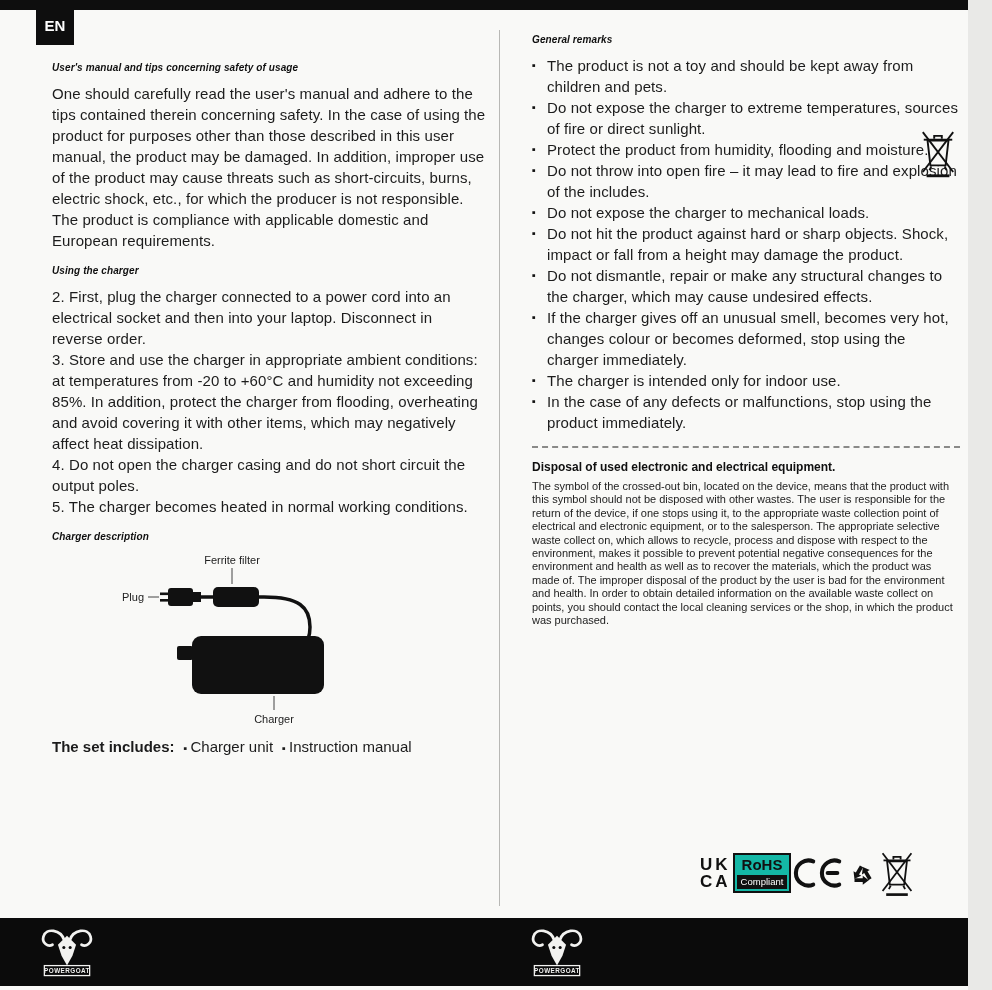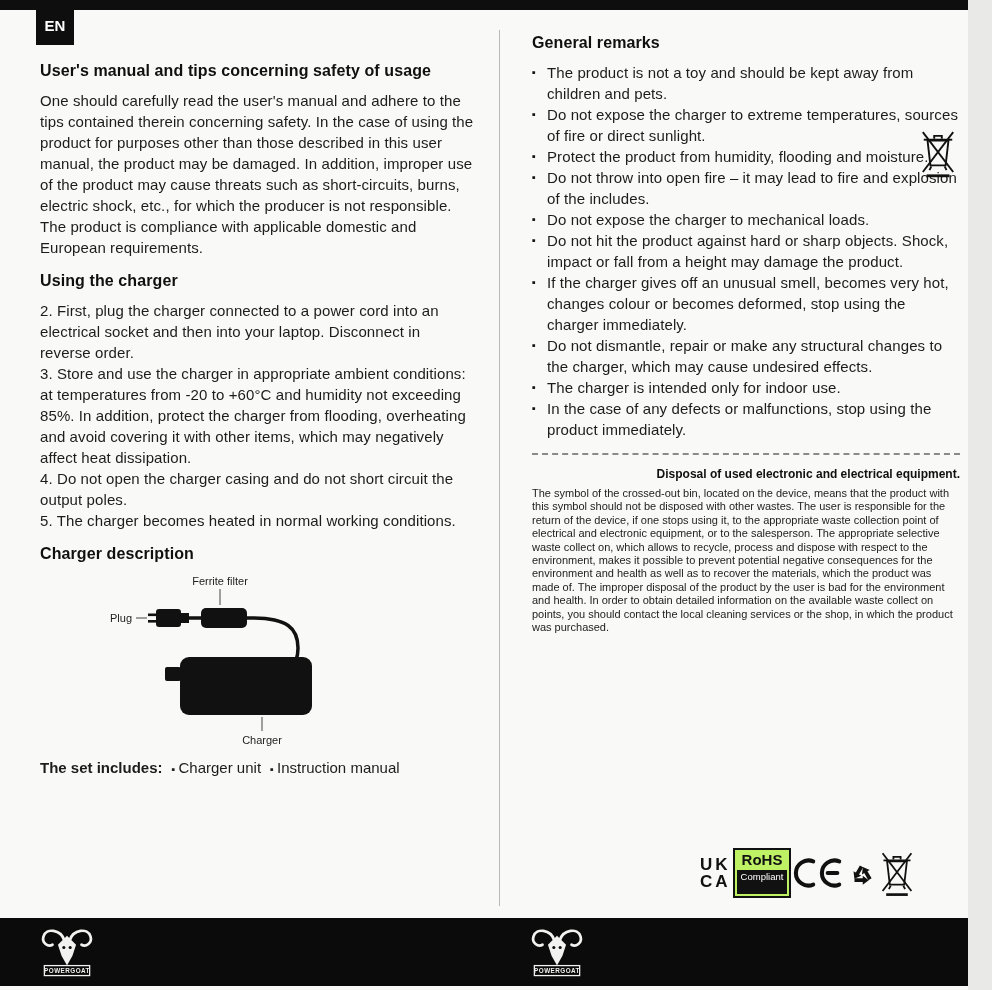--- a/index.html
+++ b/index.html
@@ -6,49 +6,49 @@
   html,body { width:992px; }
   body { font-family:"Liberation Sans", sans-serif; background:#e9e9e7; }
   .page { position:relative; width:968px; height:990px; background:#f9f9f7; overflow:hidden; color:#1c1c1c; }
 
   .topbar { position:absolute; left:0; top:0; width:992px; height:10px; background:#0e0e0e; }
   .en-badge { position:absolute; left:36px; top:5px; width:38px; height:40px; background:#0e0e0e; color:#fff;
               display:flex; align-items:center; justify-content:center; font-size:15px; font-weight:700; }
 
   .v-divider { position:absolute; left:499px; top:30px; width:1px; height:876px; background:#b8b8b5; }
 
-  .col-left  { position:absolute; left:40px;  top:62px; width:434px; }
+  .col-left  { position:absolute; left:52px;  top:62px; width:434px; }
   .col-right { position:absolute; left:532px; top:34px; width:428px; }
 
-  .h1 { font-size:16px; font-weight:700; color:#101010; margin-bottom:10px; letter-spacing:0.1px; }
+  .h1 { font-size:10px; font-weight:700; color:#101010; margin-bottom:10px; letter-spacing:0.1px;font-style:italic; }
   .h1.mt { margin-top:14px; }
   .body-text { font-size:15px; line-height:21px; letter-spacing:0.1px; }
   .steps p { font-size:15px; line-height:21px; letter-spacing:0.1px; }
 
   ul.remarks { list-style:none; }
   ul.remarks li { position:relative; padding-left:15px; font-size:15px; line-height:21px; letter-spacing:0.1px; }
   ul.remarks li::before { content:"▪"; position:absolute; left:0; top:0; font-size:11px; line-height:21px; color:#111; }
 
   .dash-divider { margin-top:13px; border-top:2px dashed #8a8a88; height:0; width:100%; }
 
-  .disposal-h { margin-top:12px; font-size:12px; font-weight:700; color:#101010;text-align:right; }
+  .disposal-h { margin-top:12px; font-size:12px; font-weight:700; color:#101010; }
   .disposal-p { margin-top:6px; font-size:11px; line-height:13.4px; color:#222; }
 
   .diagram { margin:4px 0 0 62px; display:block; }
   .diagram text { font-family:"Liberation Sans", sans-serif; fill:#222; }
 
   .set-includes { margin-top:6px; display:flex; align-items:flex-start; gap:9px; font-size:15px; }
   .set-includes .label { font-weight:700; }
   .si-item::before { content:"▪ "; font-size:11px; }
 
   .marks { position:absolute; left:700px; top:846px; height:54px; display:flex; align-items:center; gap:2px; }
   .ukca { font-weight:700; font-size:17px; line-height:17px; letter-spacing:3px; color:#111; }
-  .rohs { border:2px solid #111; text-align:center; background:#bef264; }
+  .rohs { border:2px solid #111; text-align:center; background:#14b8a6; }
   .rohs-top { font-weight:700; font-size:15px; padding:1px 7px 0; color:#111; }
-  .rohs-sub { background:#111; color:#fff; font-size:9.5px; padding:1px 4px 12px; margin:2px; }
+  .rohs-sub { background:#111; color:#fff; font-size:9.5px; padding:1px 4px 2px; margin:2px; }
 
   .weee-top { position:absolute; left:919px; top:127px; }
 
   .bottom-bar { position:absolute; left:0; top:918px; width:992px; height:68px; background:#0b0b0b; }
   .goat-wrap { position:absolute; top:5px; }
   .goat-wrap.g1 { left:38px; }
   .goat-wrap.g2 { left:528px; }
   .goat-wrap svg text { font-family:"Liberation Sans", sans-serif; font-weight:700; letter-spacing:0.5px; }
 </style>
 </head>
@@ -108,22 +108,22 @@
 
   <div class="col-right">
     <div class="h1">General remarks</div>
     <ul class="remarks">
       <li>The product is not a toy and should be kept away from children and pets.</li>
       <li>Do not expose the charger to extreme temperatures, sources of fire or direct sunlight.</li>
       <li>Protect the product from humidity, flooding and moisture.</li>
       <li>Do not throw into open fire – it may lead to fire and explosion of the includes.</li>
       <li>Do not expose the charger to mechanical loads.</li>
       <li>Do not hit the product against hard or sharp objects. Shock, impact or fall from a height may damage the product.</li>
+      <li>Do not dismantle, repair or make any structural changes to the charger, which may cause undesired effects.</li>
       <li>If the charger gives off an unusual smell, becomes very hot, changes colour or becomes deformed, stop using the charger immediately.</li>
-      <li>Do not dismantle, repair or make any structural changes to the charger, which may cause undesired effects.</li>
       <li>The charger is intended only for indoor use.</li>
       <li>In the case of any defects or malfunctions, stop using the product immediately.</li>
     </ul>
 
     <div class="dash-divider"></div>
 
     <div class="disposal-h">Disposal of used electronic and electrical equipment.</div>
     <p class="disposal-p">The symbol of the crossed-out bin, located on the device, means that the product with this symbol should not be disposed with other wastes. The user is responsible for the return of the device, if one stops using it, to the appropriate waste collection point of electrical and electronic equipment, or to the salesperson. The appropriate selective waste collect on, which allows to recycle, process and dispose with respect to the environment, makes it possible to prevent potential negative consequences for the environment and health as well as to recover the materials, which the product was made of. The improper disposal of the product by the user is bad for the environment and health. In order to obtain detailed information on the available waste collect on points, you should contact the local cleaning services or the shop, in which the product was purchased.</p>
   </div>
 

